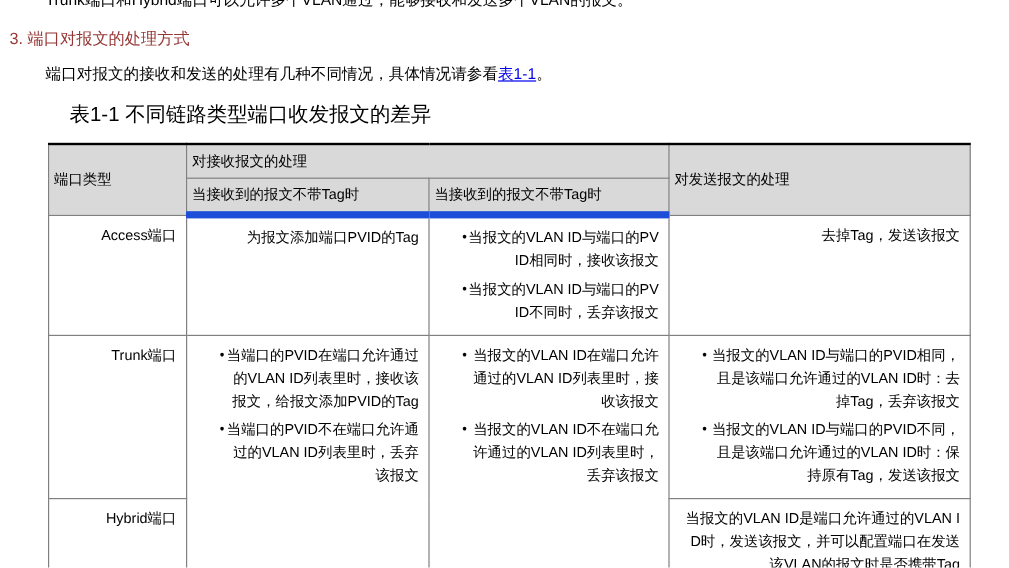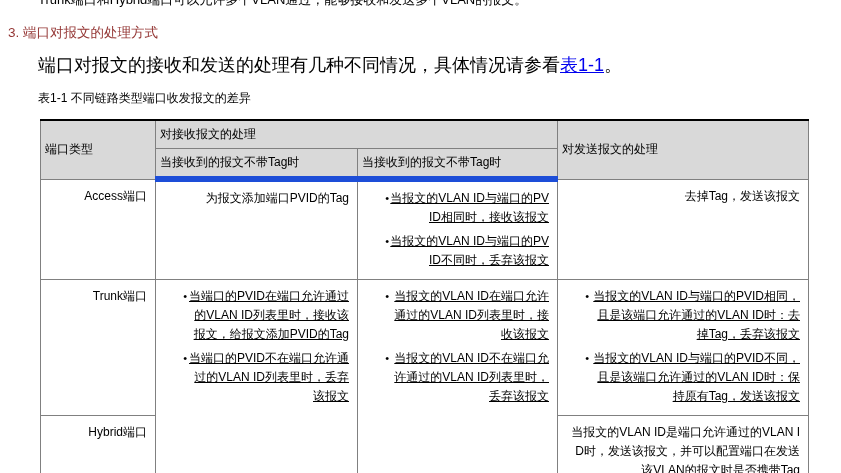--- a/index.html
+++ b/index.html
@@ -20,28 +20,28 @@
     position:absolute;top:-9px;left:38px;
     font-size:13px;white-space:nowrap;color:#000;
   }
   .heading{
     margin:24px 0 0 8px;
     font-size:13.5px;font-weight:400;
     color:var(--heading_color);
   }
   .intro{
     margin:11px 0 0 38px;
-    font-size:18px;
+    font-size:13px;
   }
   .intro a{
     color:var(--link_color);text-decoration:underline;cursor:pointer;
   }
   .caption{
-    margin:13px 0 0 38px;
-    font-size:12px;
+    margin:13px 0 0 58px;
+    font-size:17px;
   }
   table.grid{
     margin:12px 0 0 40px;
     width:768px;
     border-collapse:collapse;
     table-layout:fixed;
     border-top:2px solid var(--outer_line);
     border-bottom:2px solid var(--outer_line);
   }
   table.grid th, table.grid td{
@@ -64,21 +64,21 @@
     word-break:break-all;
   }
   td.portcell{padding-left:20px;}
   tr.r-hdr1{height:27px;}
   tr.r-hdr2{height:29px;}
   tr.r-access{height:89px;}
   tr.r-trunk{height:124px;}
   tr.r-hybrid{height:64px;}
   .blt{display:flex;margin:0 0 5px 2px;}
   .blt .dot{flex:0 0 21px;font-size:11px;line-height:19px;}
-  .blt .txt{flex:1;text-decoration:underline;}
+  .blt .txt{flex:1;}
 </style>
 </head>
 <body>
 
 <div class="clipped-line">Trunk端口和Hybrid端口可以允许多个VLAN通过，能够接收和发送多个VLAN的报文。</div>
 
 <div class="heading">3. 端口对报文的处理方式</div>
 
 <div class="intro"><span>端口对报文的接收和发送的处理有几种不同情况，具体情况请参看</span><a>表1-1</a><span>。</span></div>
 

